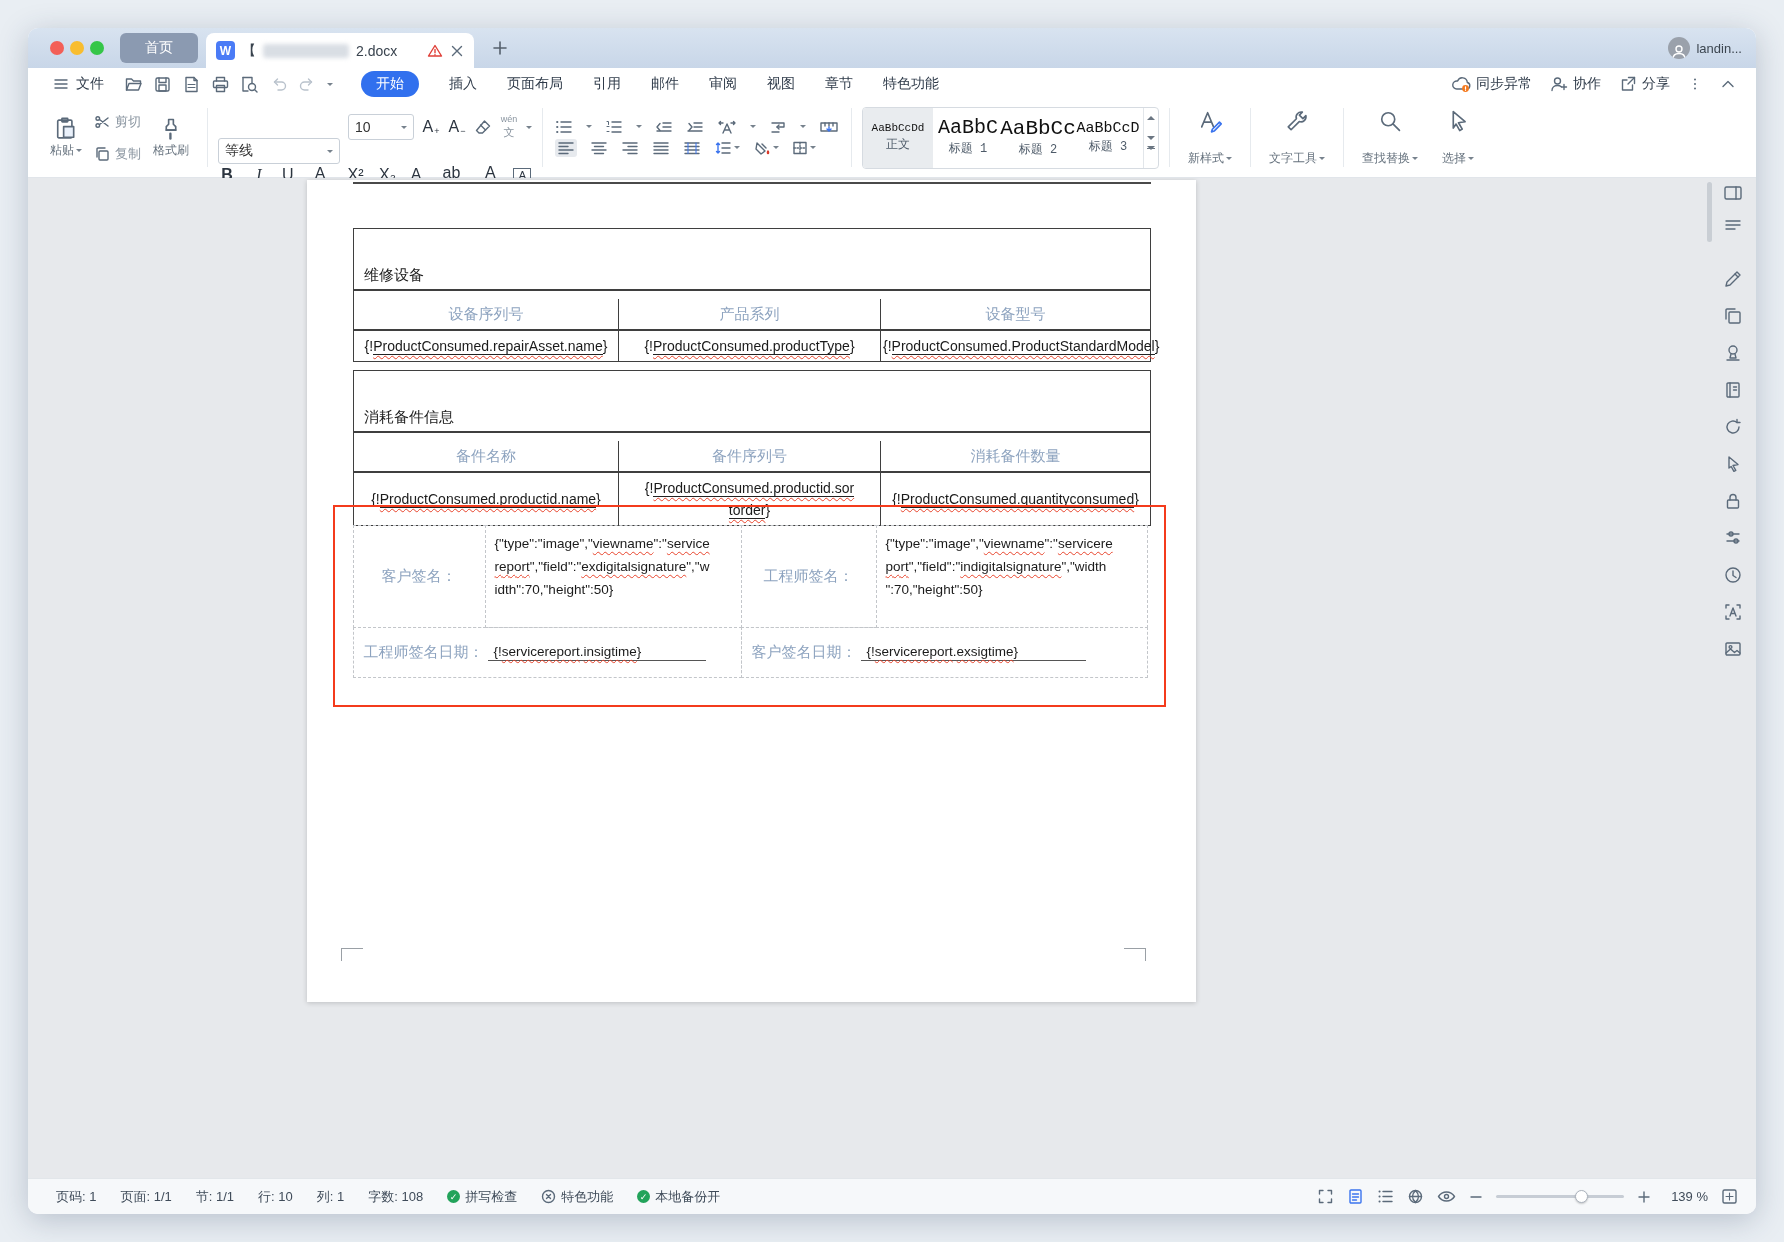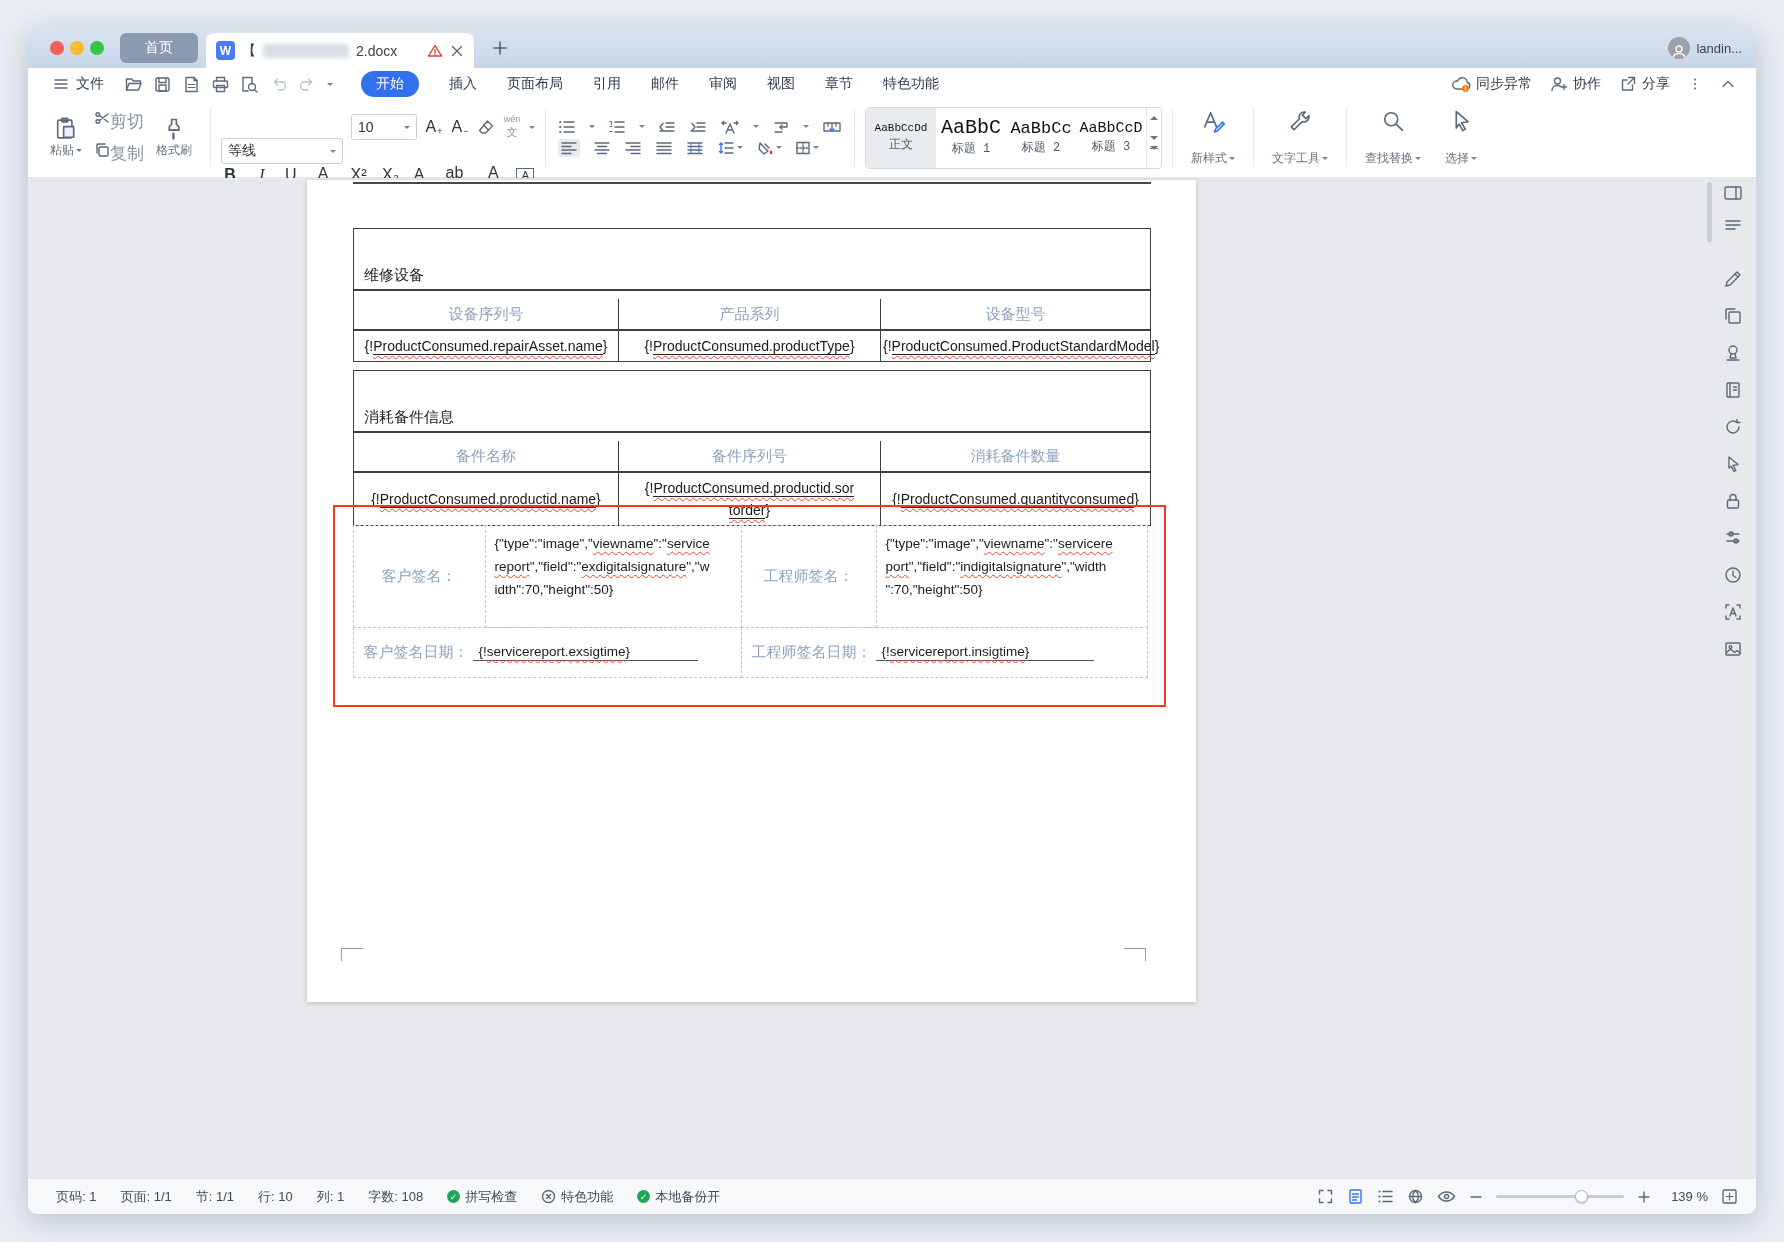--- a/index.html
+++ b/index.html
@@ -38,21 +38,21 @@
   .mr-item { display:flex; align-items:center; gap:5px; }
 
   
   .ribbon { height:78px; background:#fff; border-bottom:1px solid #e1e5ea; display:flex; align-items:stretch;
             padding:4px 10px 6px 14px; flex:0 0 auto; }
   .rsep { width:1px; background:#e6eaee; margin:4px 10px; }
   .rgroup { display:flex; align-items:center; }
   .bigbtn { display:flex; flex-direction:column; align-items:center; justify-content:space-between; padding:4px 8px; }
   .bigbtn .lbl { font-size:12px; color:#66727e; display:flex; align-items:center; gap:2px; }
   .stackcol { display:flex; flex-direction:column; justify-content:space-around; height:64px; }
-  .smallbtn { display:flex; align-items:flex-start; font-size:17px; color:#8a95a0; padding:2px 4px; }
+  .smallbtn { display:flex; align-items:center; gap:5px; font-size:13px; color:#8a95a0; padding:2px 4px; }
   .fontcol { display:flex; flex-direction:column; justify-content:space-between; padding:3px 0; }
   .frow { display:flex; align-items:center; gap:8px; }
   .combo { border:1px solid #c9d0d8; border-radius:3px; height:26px; display:flex; align-items:center;
            padding:0 6px; font-size:14px; color:#333; justify-content:space-between; background:#fff; }
   .combo.fname { width:122px;margin-top:48px; } .combo.fsize { width:66px; }
   .fmtbtn { font-size:16px; color:#2c3540; display:flex; align-items:flex-end; gap:1px; min-width:18px; justify-content:center; }
   .caret { width:0; height:0; border-left:4px solid transparent; border-right:4px solid transparent; border-top:4px solid #77828d; display:inline-block; }
   .caret.sm { border-left-width:3.5px; border-right-width:3.5px; border-top-width:3.5px; }
   .u-red { border-bottom:2px solid #d93a2b; } .u-blk { border-bottom:3px solid #1d242b; } .u-blu { border-bottom:3px solid #2e6df0; }
   .alsel { background:#e7eaee; border-radius:3px; }
@@ -453,21 +453,21 @@
     <div class="styles">
       <div class="stylecell sel">
         <span class="st-sample" style="font-size:11px">AaBbCcDd</span>
         <span class="st-label">正文</span>
       </div>
       <div class="stylecell">
         <span class="st-sample" style="font-size:20px">AaBbC</span>
         <span class="st-label">标题 1</span>
       </div>
       <div class="stylecell">
-        <span class="st-sample" style="font-size:17px">AaBbCc</span>
+        <span class="st-sample" style="font-size:21px">AaBbCc</span>
         <span class="st-label">标题 2</span>
       </div>
       <div class="stylecell">
         <span class="st-sample" style="font-size:15px">AaBbCcD</span>
         <span class="st-label">标题 3</span>
       </div>
       <div class="st-scroll">
         <div>
             <span class="tri-up"></span>
           </div>
@@ -580,26 +580,26 @@
           <div><span>idth":70,"height":50}</span></div>
         </div>
         <div class="sc-label">工程师签名：</div>
         <div class="sc-json">
           <div><span>{"type":"image","</span><span class="wv">viewname</span><span>":"</span><span class="wv">servicere</span></div>
           <div><span class="wv">port</span><span>","field":"</span><span class="wv">indigitalsignature</span><span>","width</span></div>
           <div><span>":70,"height":50}</span></div>
         </div>
 
         <div class="sc-date">
+          <span class="dlabel">工程师签名日期：</span>
+          <span class="sigline" style="min-width:218px"><span>{!</span><span class="wv">servicereport</span><span>.</span><span class="wv">insigtime</span><span>}</span></span>
+        </div>
+        <div class="sc-date">
           <span class="dlabel">客户签名日期：</span>
           <span class="sigline" style="min-width:225px"><span>{!</span><span class="wv">servicereport</span><span>.</span><span class="wv">exsigtime</span><span>}</span></span>
-        </div>
-        <div class="sc-date">
-          <span class="dlabel">工程师签名日期：</span>
-          <span class="sigline" style="min-width:218px"><span>{!</span><span class="wv">servicereport</span><span>.</span><span class="wv">insigtime</span><span>}</span></span>
         </div>
       </div>
 
       <div class="cropmark cm-l"></div>
       <div class="cropmark cm-r"></div>
     </div>
 
     <div class="vscroll"></div>
 
     <div class="sidetools">

